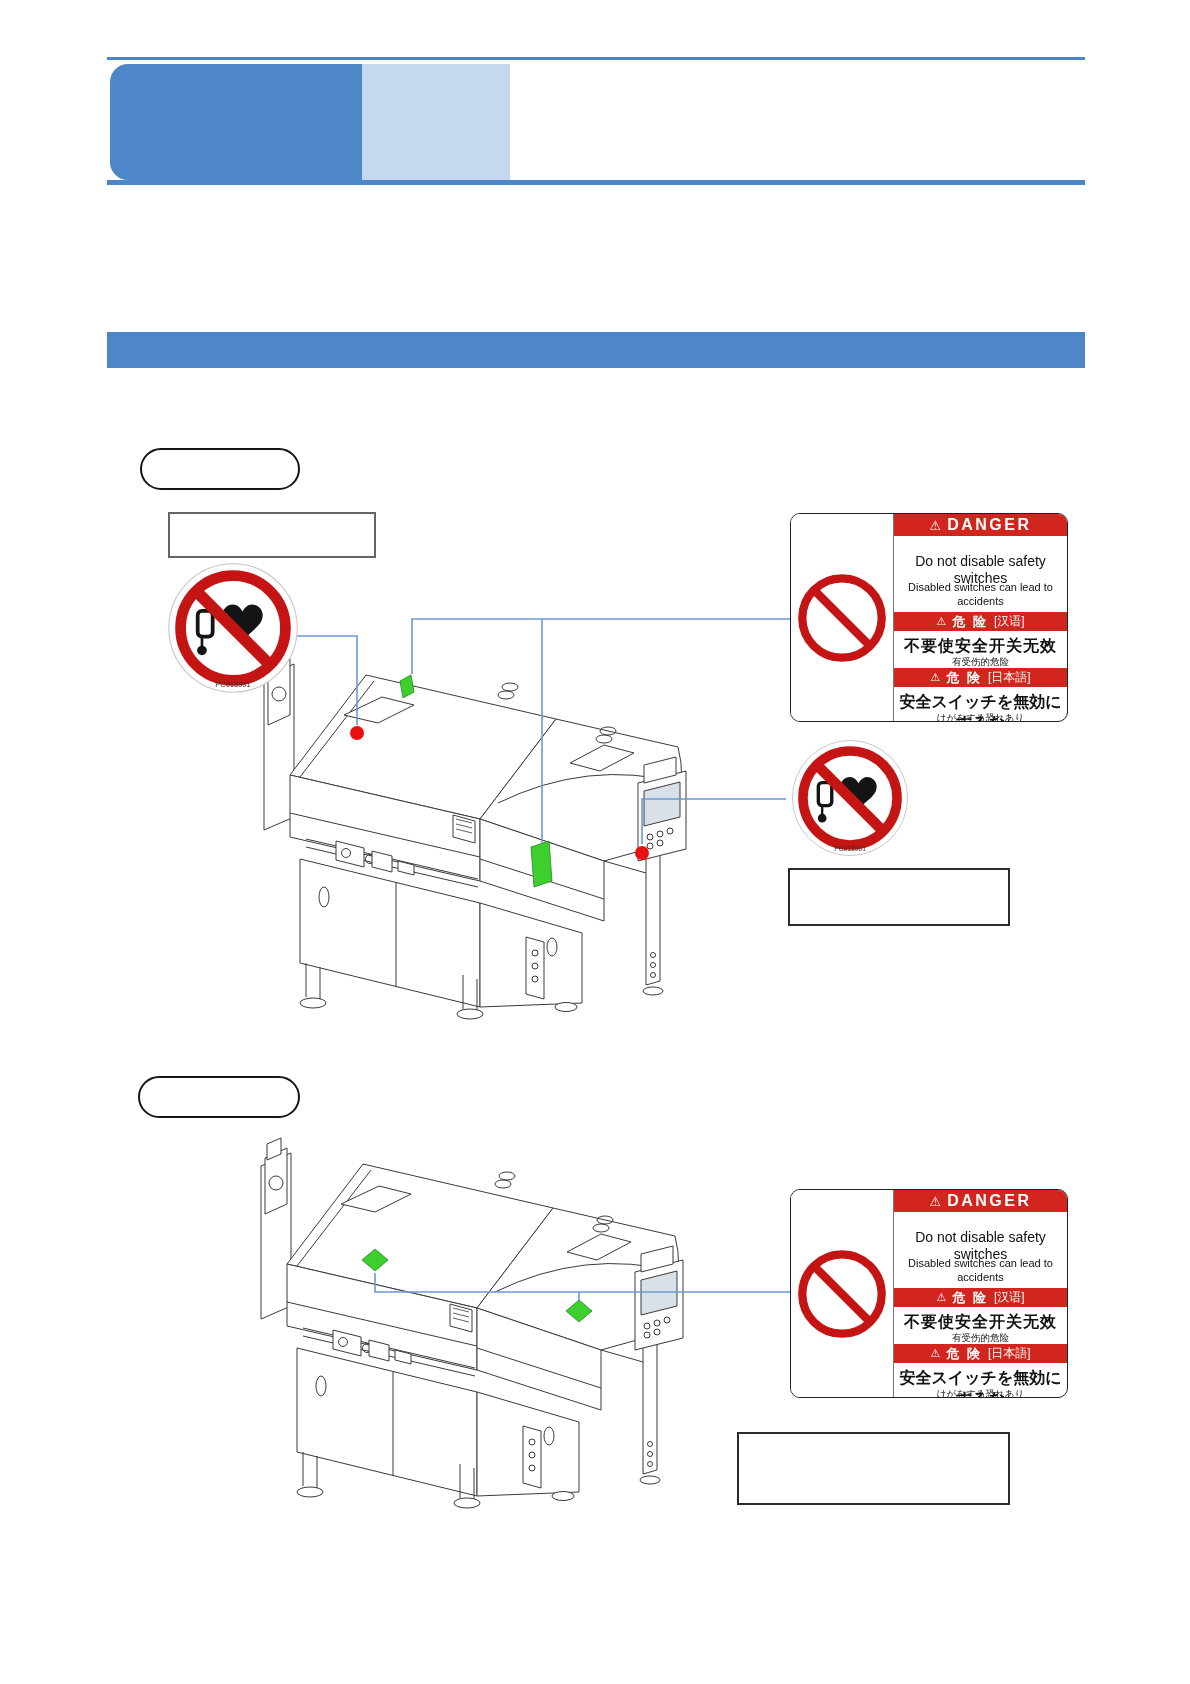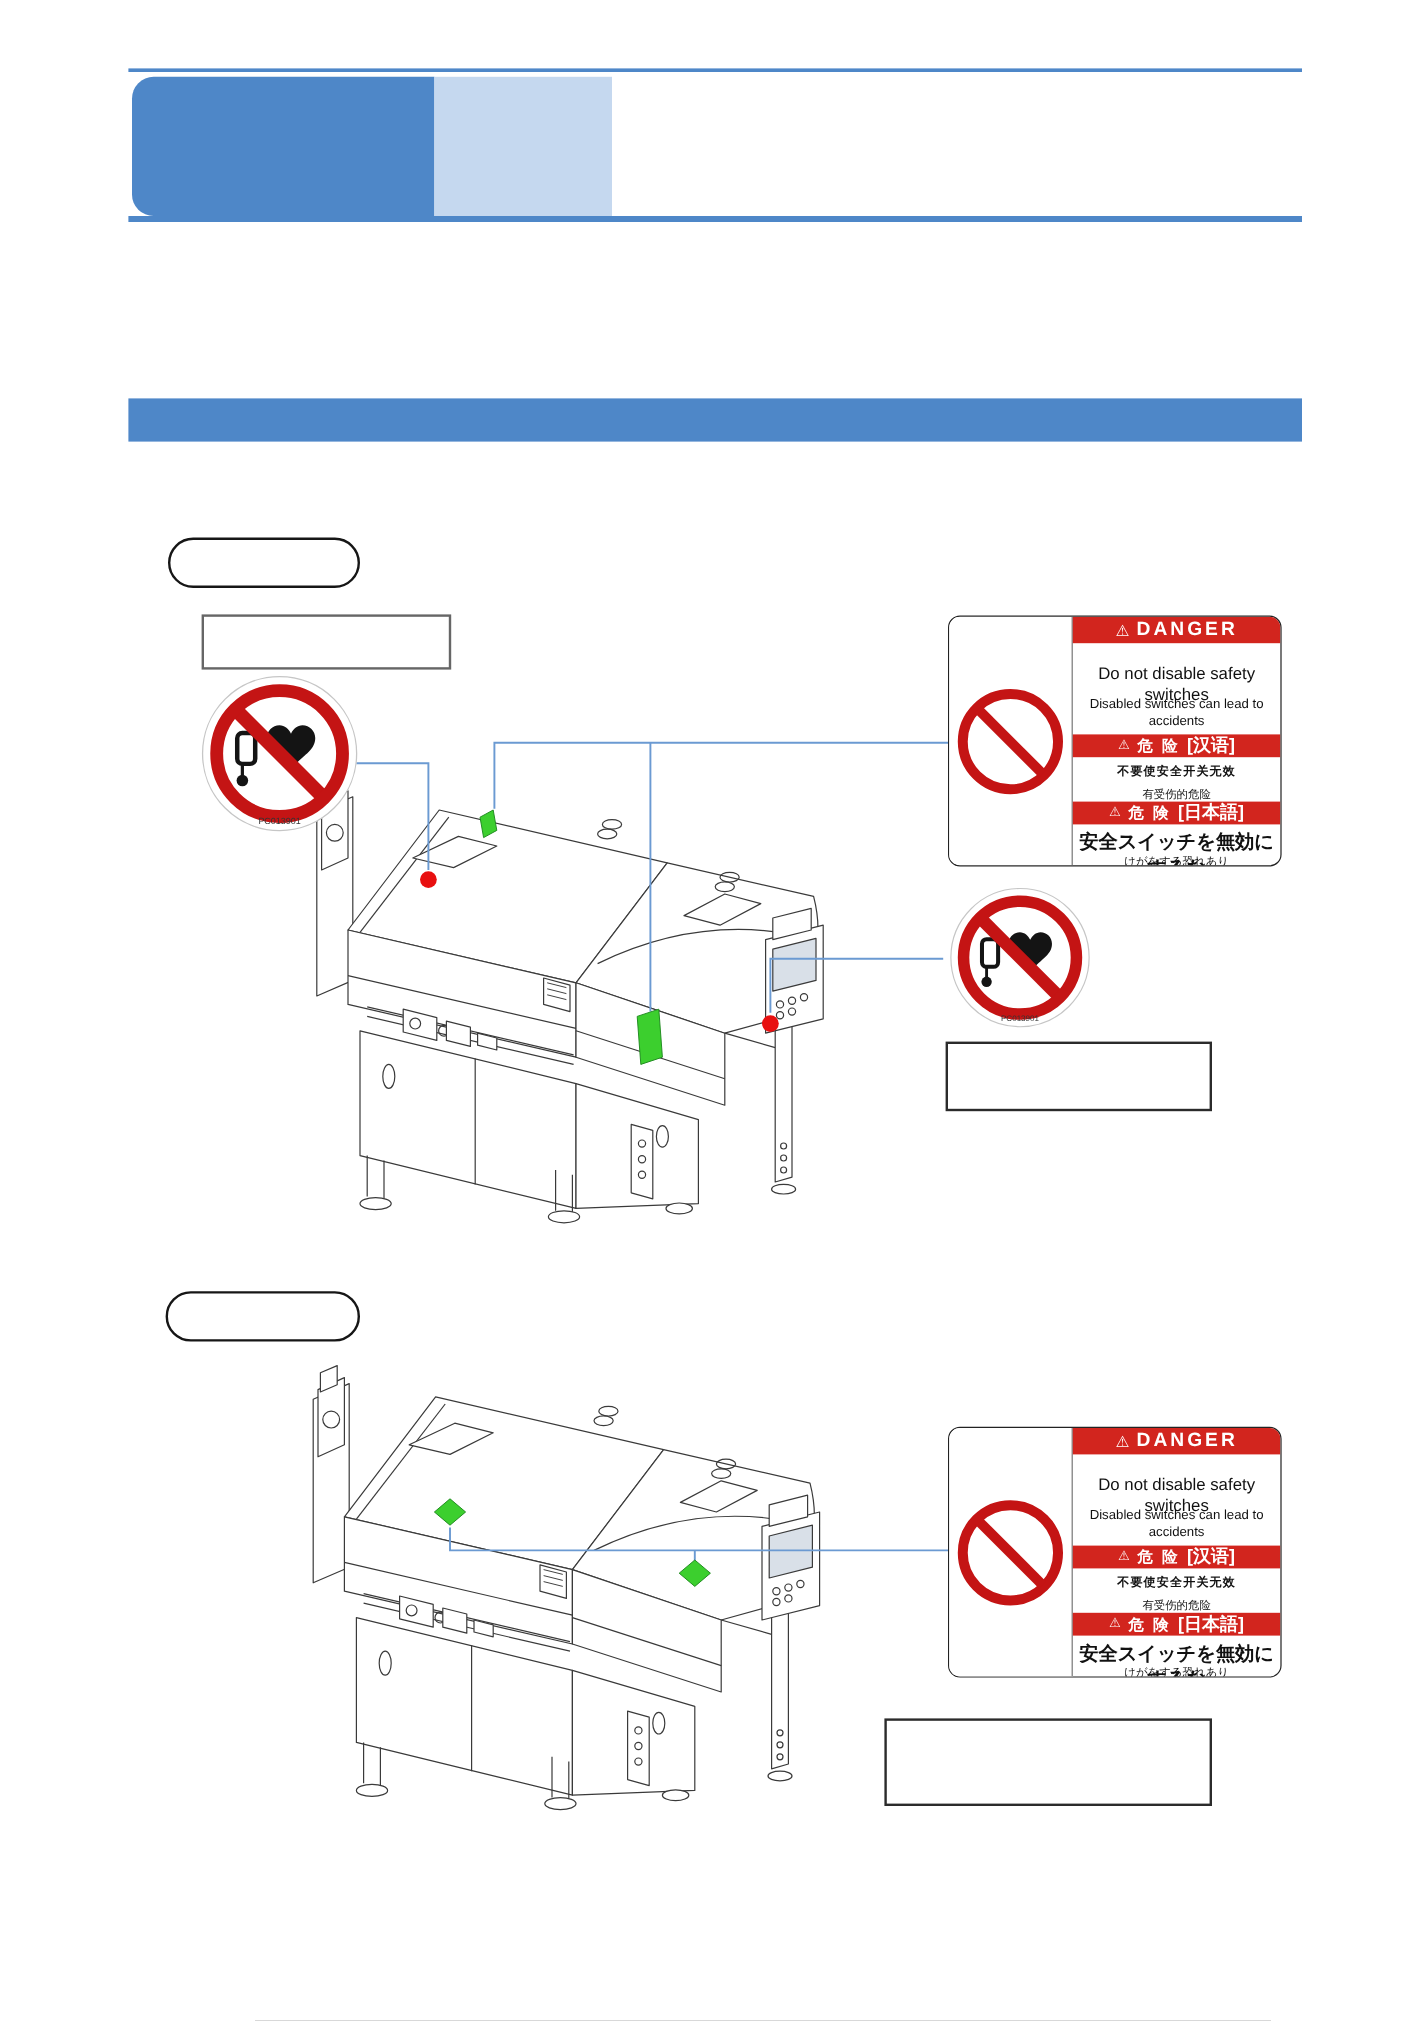--- a/index.html
+++ b/index.html
@@ -36,24 +36,24 @@
   .dl2{left:790px;top:1189px}
   .dl-left{width:103px;border-right:1px solid #777;display:flex;align-items:center;justify-content:center;background:#fff}
   .dl-right{flex:1;display:flex;flex-direction:column;text-align:center;color:#111}
   .dl-bar{background:#d2251e;color:#fff;display:flex;align-items:center;justify-content:center;gap:6px;flex:none}
   .dl-bar-main{height:22px;font-size:16px;font-weight:bold;letter-spacing:2.5px}
   .dl-bar-sub{height:19px;font-size:13px;font-weight:bold;letter-spacing:2px}
   .tri{font-size:13px;line-height:1;letter-spacing:0}
   .tri.small{font-size:11px}
   .dl-en-main{height:43px;font-size:14px;font-weight:normal;line-height:1.18;padding:17px 6px 0;flex:none}
   .dl-en-sub{height:33px;font-size:11px;line-height:1.25;padding:2px 6px 0;flex:none}
-  .dl-cjk-main{height:23px;font-size:10px;font-weight:bold;padding-top:5px;letter-spacing:1px;flex:none}
+  .dl-cjk-main{height:23px;font-size:16px;font-weight:bold;padding-top:5px;letter-spacing:1px;flex:none}
   .dl-cjk-main.ja{font-size:16px;letter-spacing:0}
   .dl-cjk-sub{height:14px;font-size:9.5px;padding-top:2px;flex:none}
-  .dl-cjk-tag{font-size:15px;font-weight:bold;letter-spacing:0}
+  .dl-cjk-tag{font-size:12px;font-weight:normal;letter-spacing:0}
 </style>
 </head>
 <body>
 
 <div class="page">
 
   <div class="abs hdr-rule-top"></div>
   <div class="abs hdr-block-dark"></div>
   <div class="abs hdr-block-light"></div>
   <div class="abs hdr-rule-bottom"></div>

